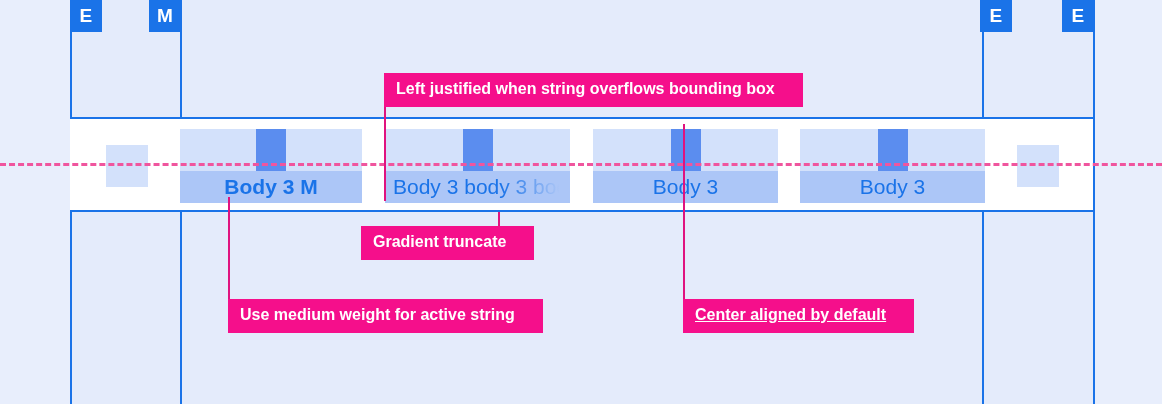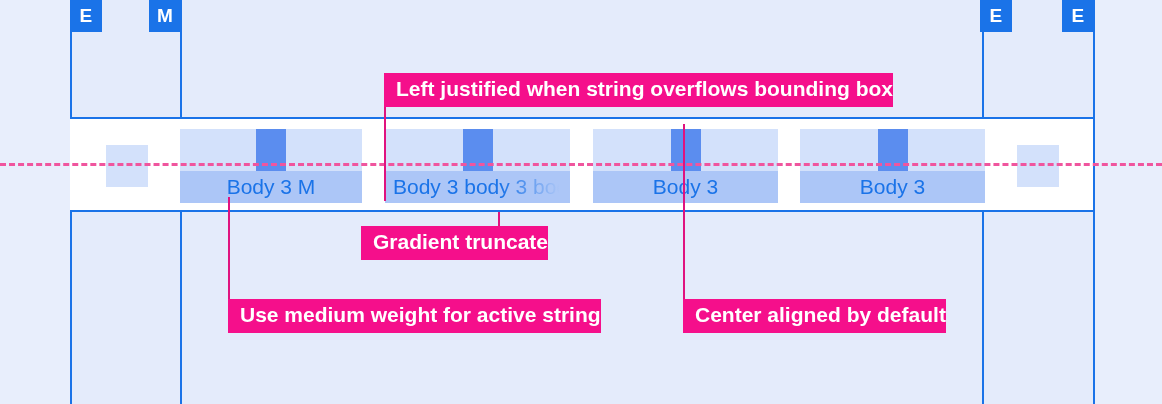--- a/index.html
+++ b/index.html
@@ -111,21 +111,21 @@
     top: 0;
     left: 0;
     width: 100%;
     height: 32px;
     line-height: 32px;
     color: #1a73e8;
     font-size: 21px;
     text-align: center;
     white-space: nowrap;
   }
-  .tab.active .tab-label { font-weight: normal; }
+  .tab.active .tab-label { font-weight: bold; }
   .tab.overflow .tab-label {
     text-align: left;
     padding-left: 8px;
     width: auto;
     box-sizing: content-box;
   }
   
   .trunc-mask {
     position: absolute;
     right: 0;
@@ -134,23 +134,23 @@
     height: 32px;
     background: linear-gradient(to right, rgba(172,198,247,0) 0%, rgba(172,198,247,1) 85%);
     pointer-events: none;
   }
 
   
   .callout {
     position: absolute;
     background: #f50f8b;
     color: #ffffff;
-    font-size: 21px;
+    font-size: 16px;
     font-weight: bold;
-    padding: 5px 0 7px 12px;
+    padding: 5px 28px 7px 12px;
     white-space: nowrap;
     line-height: 22px;
     box-sizing: border-box;
   }
   .leader {
     position: absolute;
     width: 2px;
     background: #e0137f;
   }
 </style>
@@ -216,15 +216,15 @@
   <div class="leader" style="left:384px; top:73px; height:128px;"></div>
   <div class="callout" style="left:384px; top:73px;">Left justified when string overflows bounding box</div>
 
   <div class="leader" style="left:498px; top:212px; height:16px;"></div>
   <div class="callout" style="left:361px; top:226px;">Gradient truncate</div>
 
   <div class="leader" style="left:228px; top:197px; height:102px;"></div>
   <div class="callout" style="left:228px; top:299px;">Use medium weight for active string</div>
 
   <div class="leader" style="left:683px; top:124px; height:175px;"></div>
-  <div class="callout" style="left:683px; top:299px;">Center aligned by default</div>
+  <div class="callout" style="left:683px; top:299px;text-decoration:underline;">Center aligned by default</div>
 
 </div>
 
 </body></html>

